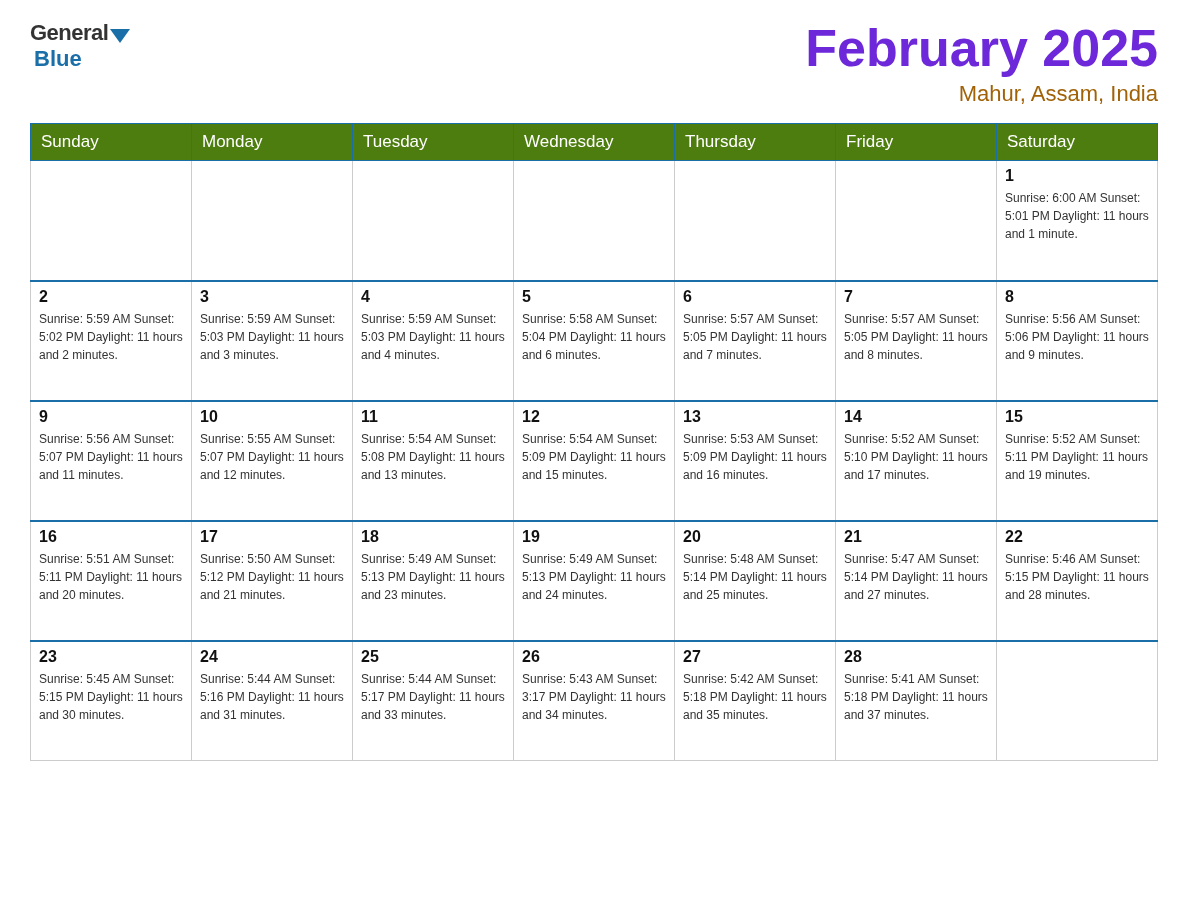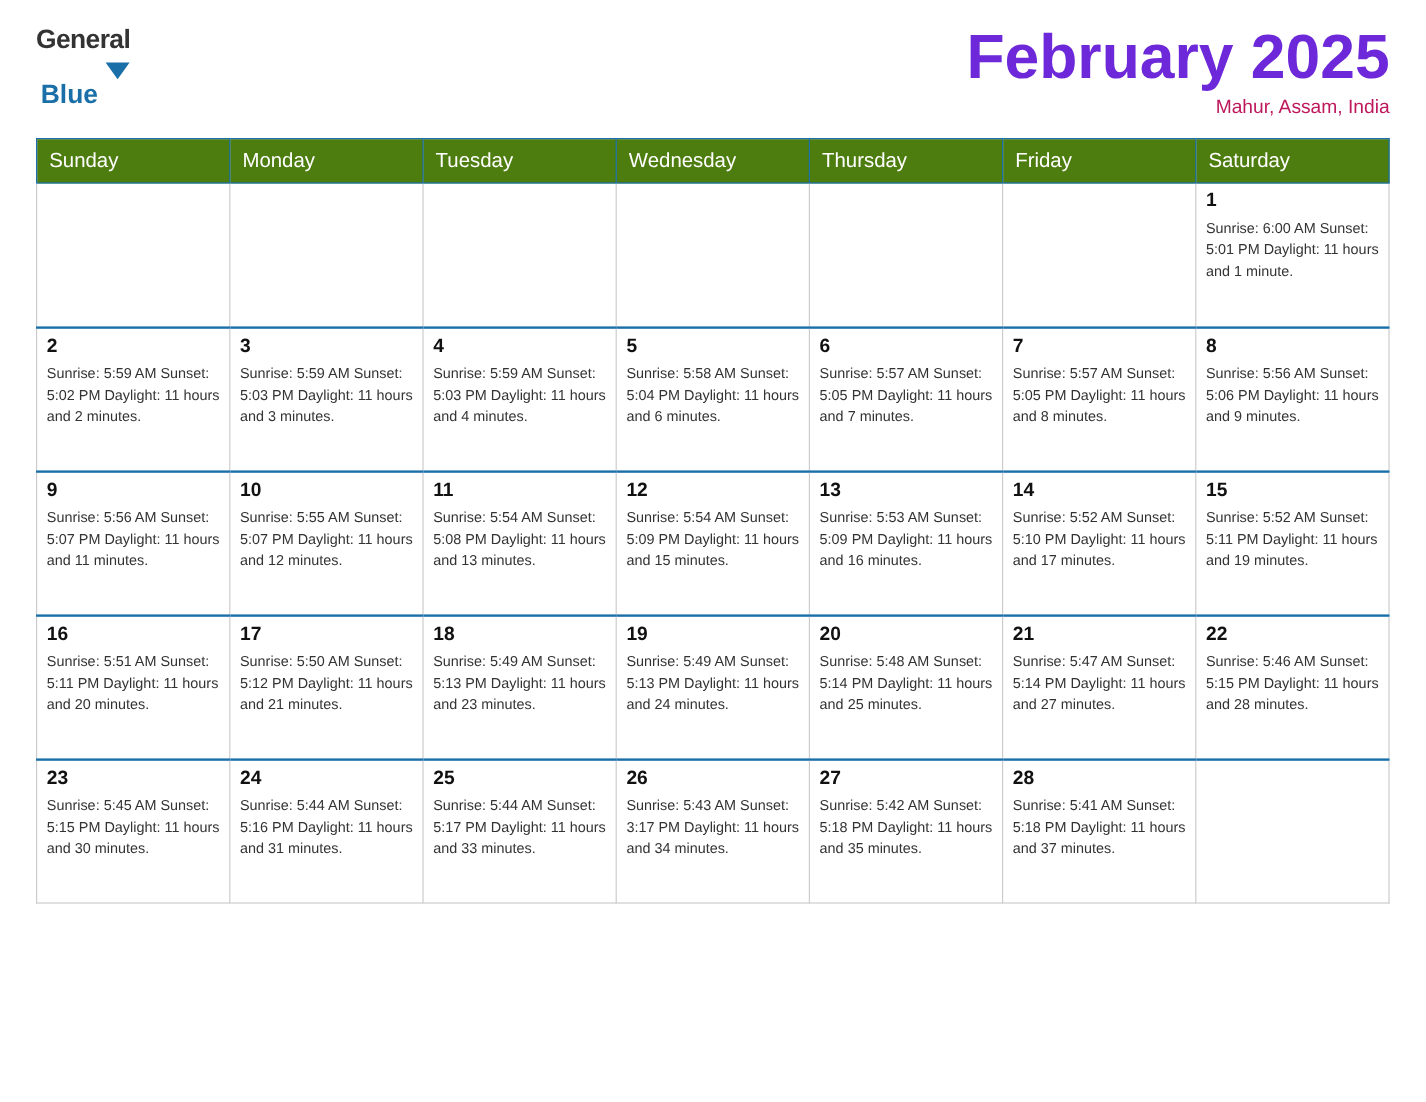--- a/index.html
+++ b/index.html
@@ -17,22 +17,21 @@
       align-items: flex-start;
       margin-bottom: 16px;
     }
     .logo {
       display: flex;
       flex-direction: column;
       align-items: flex-start;
     }
     .logo-top {
       display: flex;
-      align-items: flex-end;
-      flex-direction: column;
+      align-items: center;
     }
     .logo-general {
       font-size: 22px;
       font-weight: bold;
       color: #333;
       letter-spacing: -0.5px;
     }
     .logo-arrow {
       width: 0;
       height: 0;
@@ -51,22 +50,22 @@
     .title-section {
       text-align: right;
     }
     .month-title {
       font-size: 52px;
       font-weight: bold;
       color: #6d28d9;
       line-height: 1.1;
     }
     .location-title {
-      font-size: 16px;
-      color: #be185d;
+      font-size: 22px;
+      color: #a16207;
       margin-top: 4px;
     }
     .calendar {
       width: 100%;
       border-collapse: collapse;
       border: 1px solid #aaa;
     }
     .calendar th {
       background-color: #4d7c0f;
       color: #fff;

